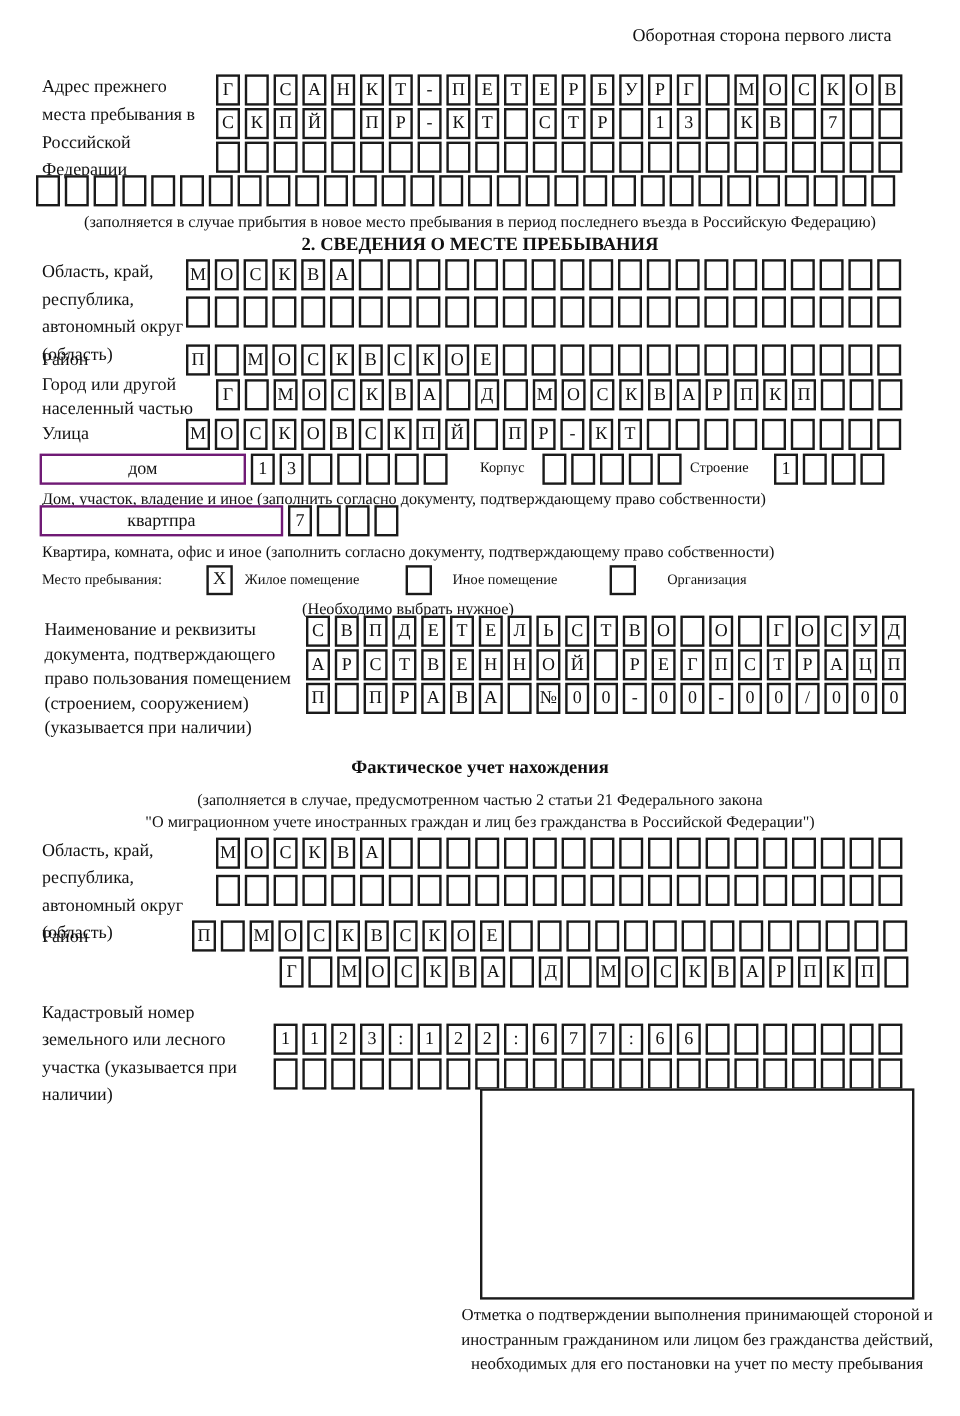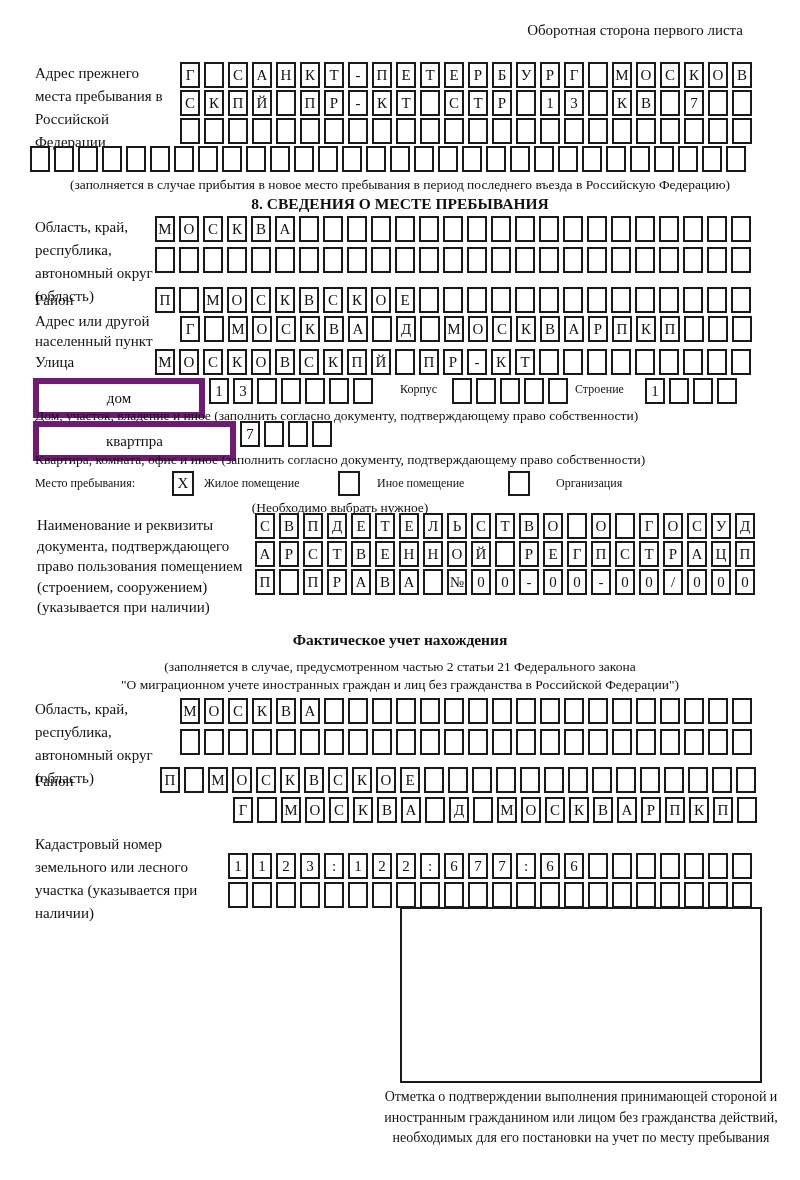--- a/index.html
+++ b/index.html
@@ -13,21 +13,21 @@
   .title{position:absolute;left:0;width:100%;text-align:center;font-weight:bold;font-size:15.5px;}
   .note{position:absolute;font-size:13.5px;line-height:18px;}
   .note.center{left:0;width:100%;text-align:center;}
   .cellrow{position:absolute;display:flex;gap:4px;}
   .cell{
     width:20px;height:26px;border:2px solid #1a1a1a;box-sizing:border-box;
     display:flex;align-items:center;justify-content:center;
     font-size:15px;background:#fff;flex:0 0 auto;
   }
   .bigbox{
-    position:absolute;height:40px;border:6px solid #701a75;box-sizing:border-box;
+    position:absolute;height:26px;border:2px solid #701a75;box-sizing:border-box;
     display:flex;align-items:center;justify-content:center;font-size:15px;background:#fff;
   }
   .checkbox{
     position:absolute;width:22px;height:25px;border:2px solid #1a1a1a;box-sizing:border-box;
     display:flex;align-items:center;justify-content:center;font-size:15px;background:#fff;
   }
   .inlinelbl{position:absolute;font-size:12px;}
   .stampbox{position:absolute;border:2px solid #1a1a1a;box-sizing:border-box;background:#fff;}
   .marknote{position:absolute;font-size:14px;line-height:20.5px;text-align:center;}
 </style>
@@ -144,21 +144,21 @@
       <span class="cell"></span>
       <span class="cell"></span>
       <span class="cell"></span>
       <span class="cell"></span>
       <span class="cell"></span>
       <span class="cell"></span>
       <span class="cell"></span>
     </div>
   <div class="note center" style="top:176px">(заполняется в случае прибытия в новое место пребывания в период последнего въезда в Российскую Федерацию)</div>
 
-  <div class="title" style="top:195px">8. СВЕДЕНИЯ О МЕСТЕ ПРЕБЫВАНИЯ</div>
+  <div class="title" style="top:195px">2. СВЕДЕНИЯ О МЕСТЕ ПРЕБЫВАНИЯ</div>
 
   <div class="lbl" style="top:216px;left:35px;width:122px">Область, край, республика, автономный округ (область)</div>
   <div class="cellrow" style="top:216px;left:155px">
       <span class="cell">М</span>
       <span class="cell">О</span>
       <span class="cell">С</span>
       <span class="cell">К</span>
       <span class="cell">В</span>
       <span class="cell">А</span>
       <span class="cell"></span>
@@ -231,21 +231,21 @@
       <span class="cell"></span>
       <span class="cell"></span>
       <span class="cell"></span>
       <span class="cell"></span>
       <span class="cell"></span>
       <span class="cell"></span>
       <span class="cell"></span>
       <span class="cell"></span>
     </div>
 
-  <div class="lbl" style="top:311px;left:35px;width:142px;line-height:20px">Адрес или другой населенный пункт</div>
+  <div class="lbl" style="top:311px;left:35px;width:142px;line-height:20px">Город или другой населенный частью</div>
   <div class="cellrow" style="top:316px;left:180px">
       <span class="cell">Г</span>
       <span class="cell"></span>
       <span class="cell">М</span>
       <span class="cell">О</span>
       <span class="cell">С</span>
       <span class="cell">К</span>
       <span class="cell">В</span>
       <span class="cell">А</span>
       <span class="cell"></span>

